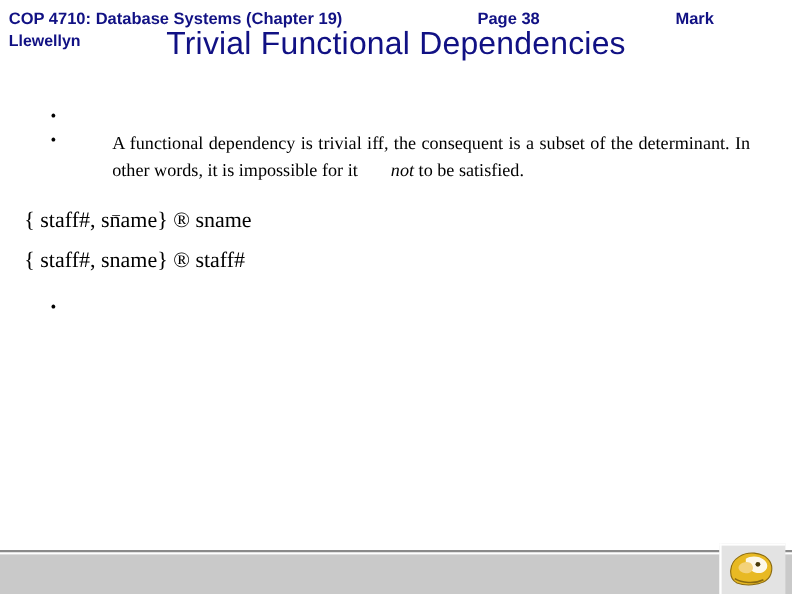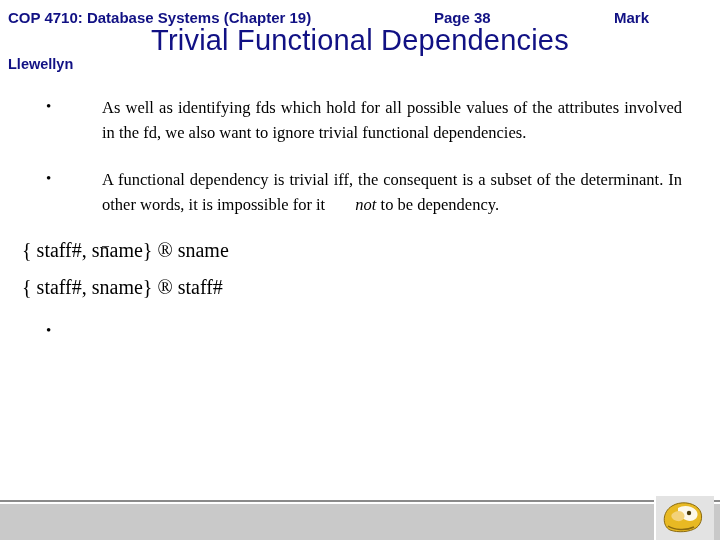--- a/index.html
+++ b/index.html
@@ -112,21 +112,20 @@
   .footer-center { left: 434px; }
   .footer-right { left: 614px; }
   .footer-second {
     position: absolute;
     left: 8px;
     top: 30px;
     font-family: "Liberation Sans", sans-serif;
     font-weight: bold;
     font-size: 14.5px;
     color: #111184;
-    margin-top: 26px;
   }
   .logo-box {
     position: absolute;
     left: 654px;
     top: 494px;
     width: 60px;
     height: 46px;
     background: #e3e3e3;
     border-top: 2px solid #ffffff;
     border-left: 2px solid #ffffff;
@@ -142,26 +141,25 @@
 <body>
 
 <div class="slide">
 
   <div class="title">Trivial Functional Dependencies</div>
 
   <div class="body">
 
     <div class="bullet">
       <span class="marker">•</span>
-      <span>As well as identifying fds which hold for all possible values of the attributes involved in the fd, we also want to ignore trivial functional dependencies.</span>
     </div>
 
     <div class="bullet" style="margin-top:22px;">
       <span class="marker">•</span>
-      <span>A functional dependency is trivial iff, the consequent is a subset of the determinant.   In other words, it is impossible for it </span><em class="ital">not</em><span> to be dependency.</span>
+      <span>A functional dependency is trivial iff, the consequent is a subset of the determinant.   In other words, it is impossible for it </span><em class="ital">not</em><span> to be satisfied.</span>
     </div>
 
     <div class="sub-bullet">
       <span class="marker">–</span>
     </div>
 
     <div class="center-line gap-top">{ staff#, sname} ® sname</div>
     <div class="center-line">{ staff#, sname} ® staff#</div>
 
     <div class="bullet" style="margin-top:20px;">

